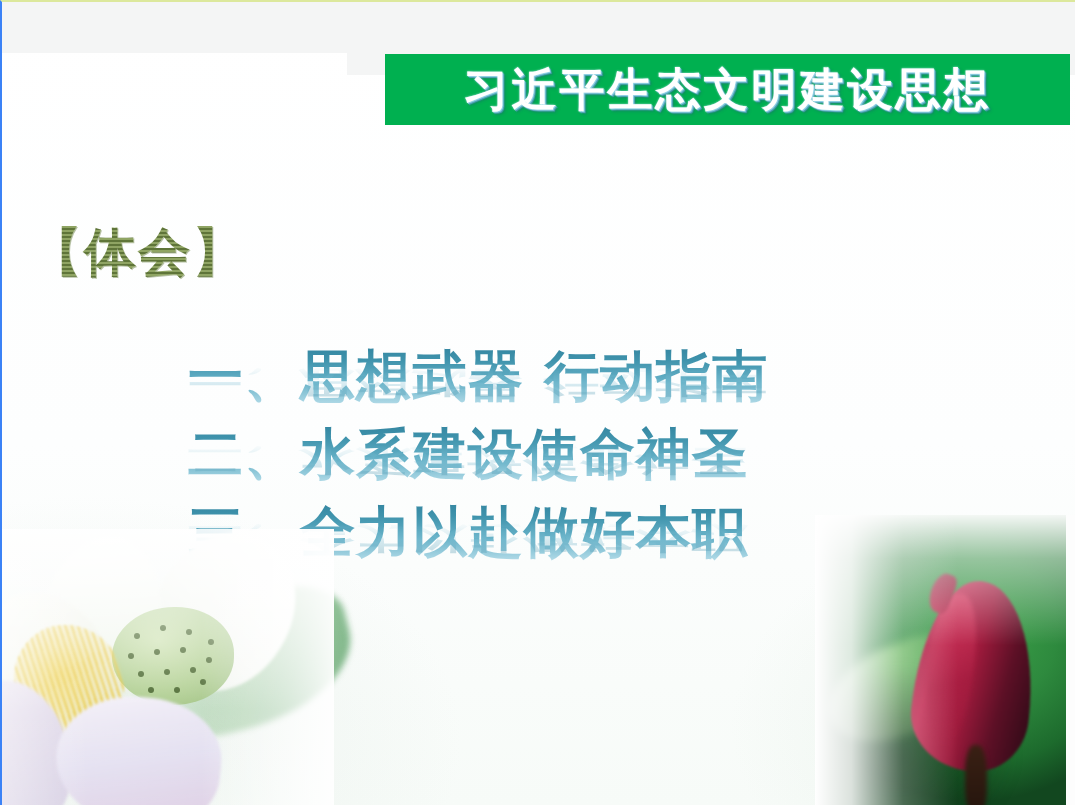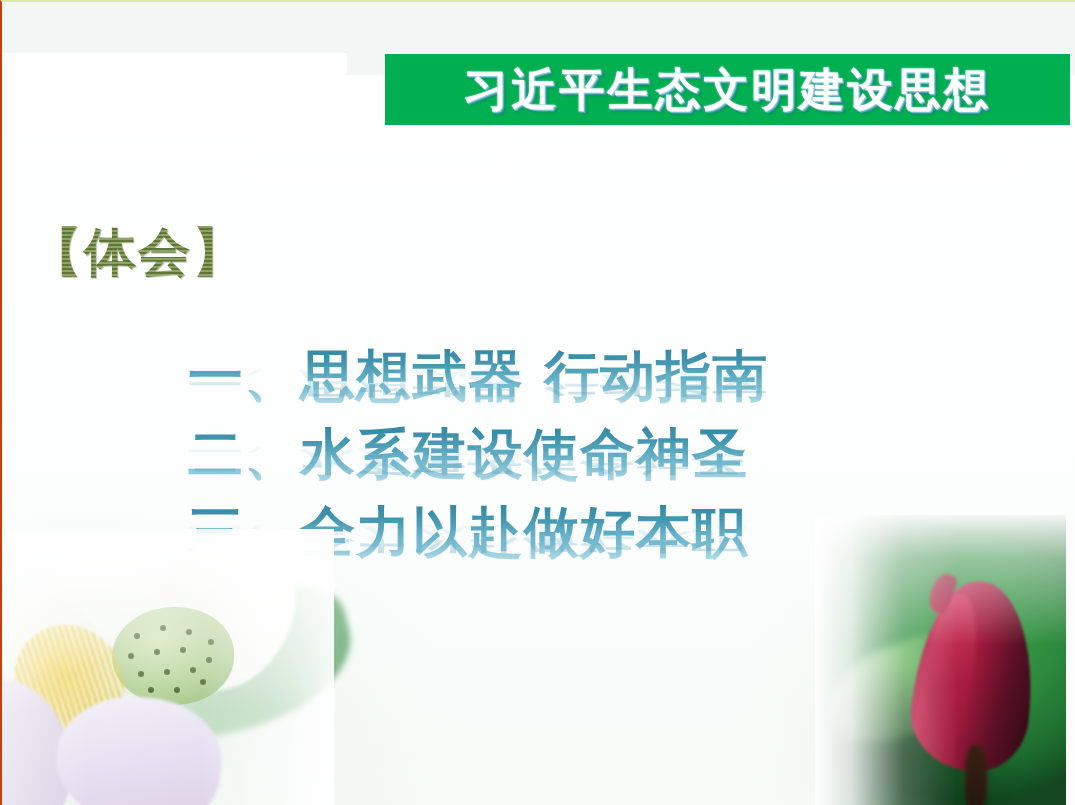--- a/index.html
+++ b/index.html
@@ -10,21 +10,21 @@
   body {
     font-family: "DejaVu Sans", "Liberation Sans", sans-serif;
   }
 
   .slide {
     position: relative;
     width: 1075px;
     height: 805px;
     overflow: hidden;
     background: #fdfefe;
-    border-left: 2px solid #c2410c;
+    border-left: 2px solid #3b82f6;
     border-top: 2px solid #dce89c;
     box-sizing: border-box;
   }
 
   
   .bg-wash {
     position: absolute;
     inset: 0;
     background:
       radial-gradient(ellipse 520px 340px at 8% 92%, rgba(225,235,228,0.55) 0%, rgba(255,255,255,0) 72%),

